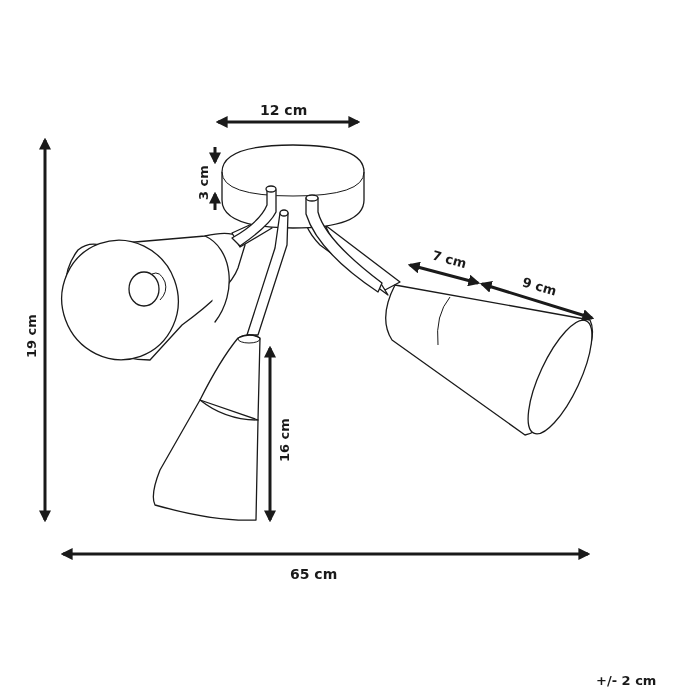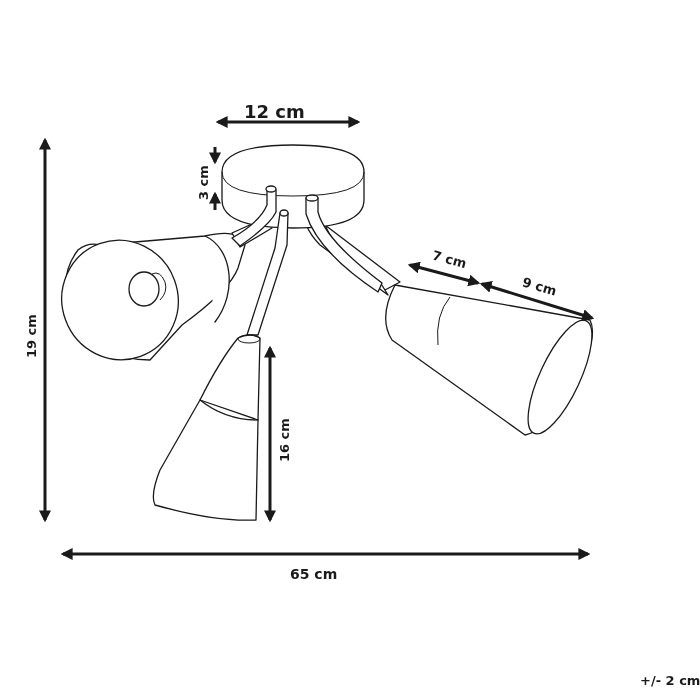--- a/index.html
+++ b/index.html
@@ -69,20 +69,20 @@
   <line class="dim" x1="218" y1="122" x2="358" y2="122" marker-start="url(#ah)" marker-end="url(#ah)"></line>
   <line class="dim" x1="215" y1="147" x2="215" y2="162" marker-end="url(#ah)"></line>
   <line class="dim" x1="215" y1="210" x2="215" y2="194" marker-end="url(#ah)"></line>
   <line class="dim" x1="410" y1="265" x2="478" y2="283" marker-start="url(#ah)" marker-end="url(#ah)"></line>
   <line class="dim" x1="482" y1="284" x2="592" y2="318" marker-start="url(#ah)" marker-end="url(#ah)"></line>
   <line class="dim" x1="270" y1="348" x2="270" y2="520" marker-start="url(#ah)" marker-end="url(#ah)"></line>
   <line class="dim" x1="45" y1="140" x2="45" y2="520" marker-start="url(#ah)" marker-end="url(#ah)"></line>
   <line class="dim" x1="63" y1="554" x2="588" y2="554" marker-start="url(#ah)" marker-end="url(#ah)"></line>
 </svg>
 
-<div class="label" style="left:244px; top:103px; font-size:18px;">12 cm</div>
+<div class="label" style="left:260px; top:103px; font-size:14px;">12 cm</div>
 <div class="label" style="left:184px; top:173px; transform:rotate(-90deg); transform-origin:left top; font-size:13px; top:200px; left:197px;">3 cm</div>
 <div class="label" style="left:432px; top:253px; transform:rotate(15deg);">7 cm</div>
 <div class="label" style="left:522px; top:280px; transform:rotate(16deg);">9 cm</div>
 <div class="label" style="left:278px; top:462px; transform:rotate(-90deg); transform-origin:left top;">16 cm</div>
 <div class="label" style="left:25px; top:358px; transform:rotate(-90deg); transform-origin:left top;">19 cm</div>
 <div class="label" style="left:290px; top:567px; font-size:14px;">65 cm</div>
-<div class="label" style="left:640px; top:674px;">+/- 2 cm</div>
+<div class="label" style="left:596px; top:674px;">+/- 2 cm</div>
 
 </body></html>

